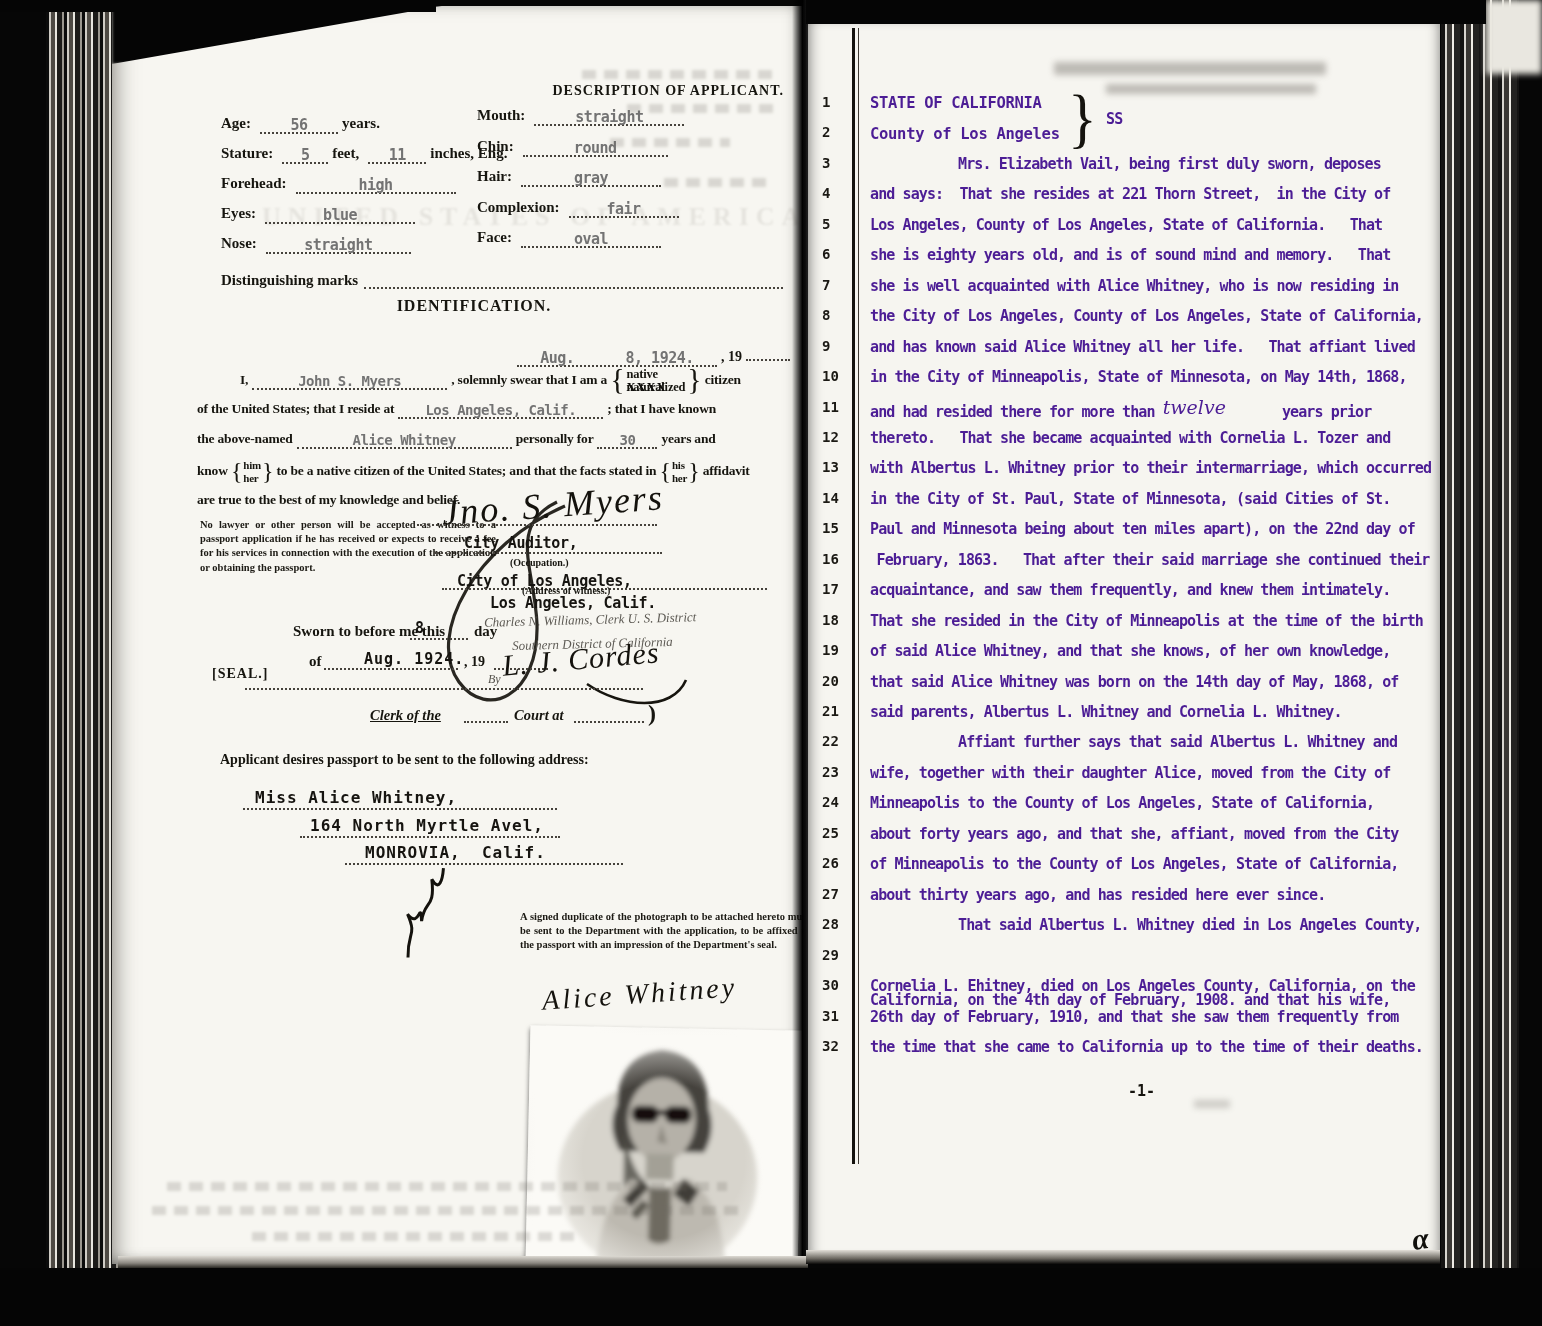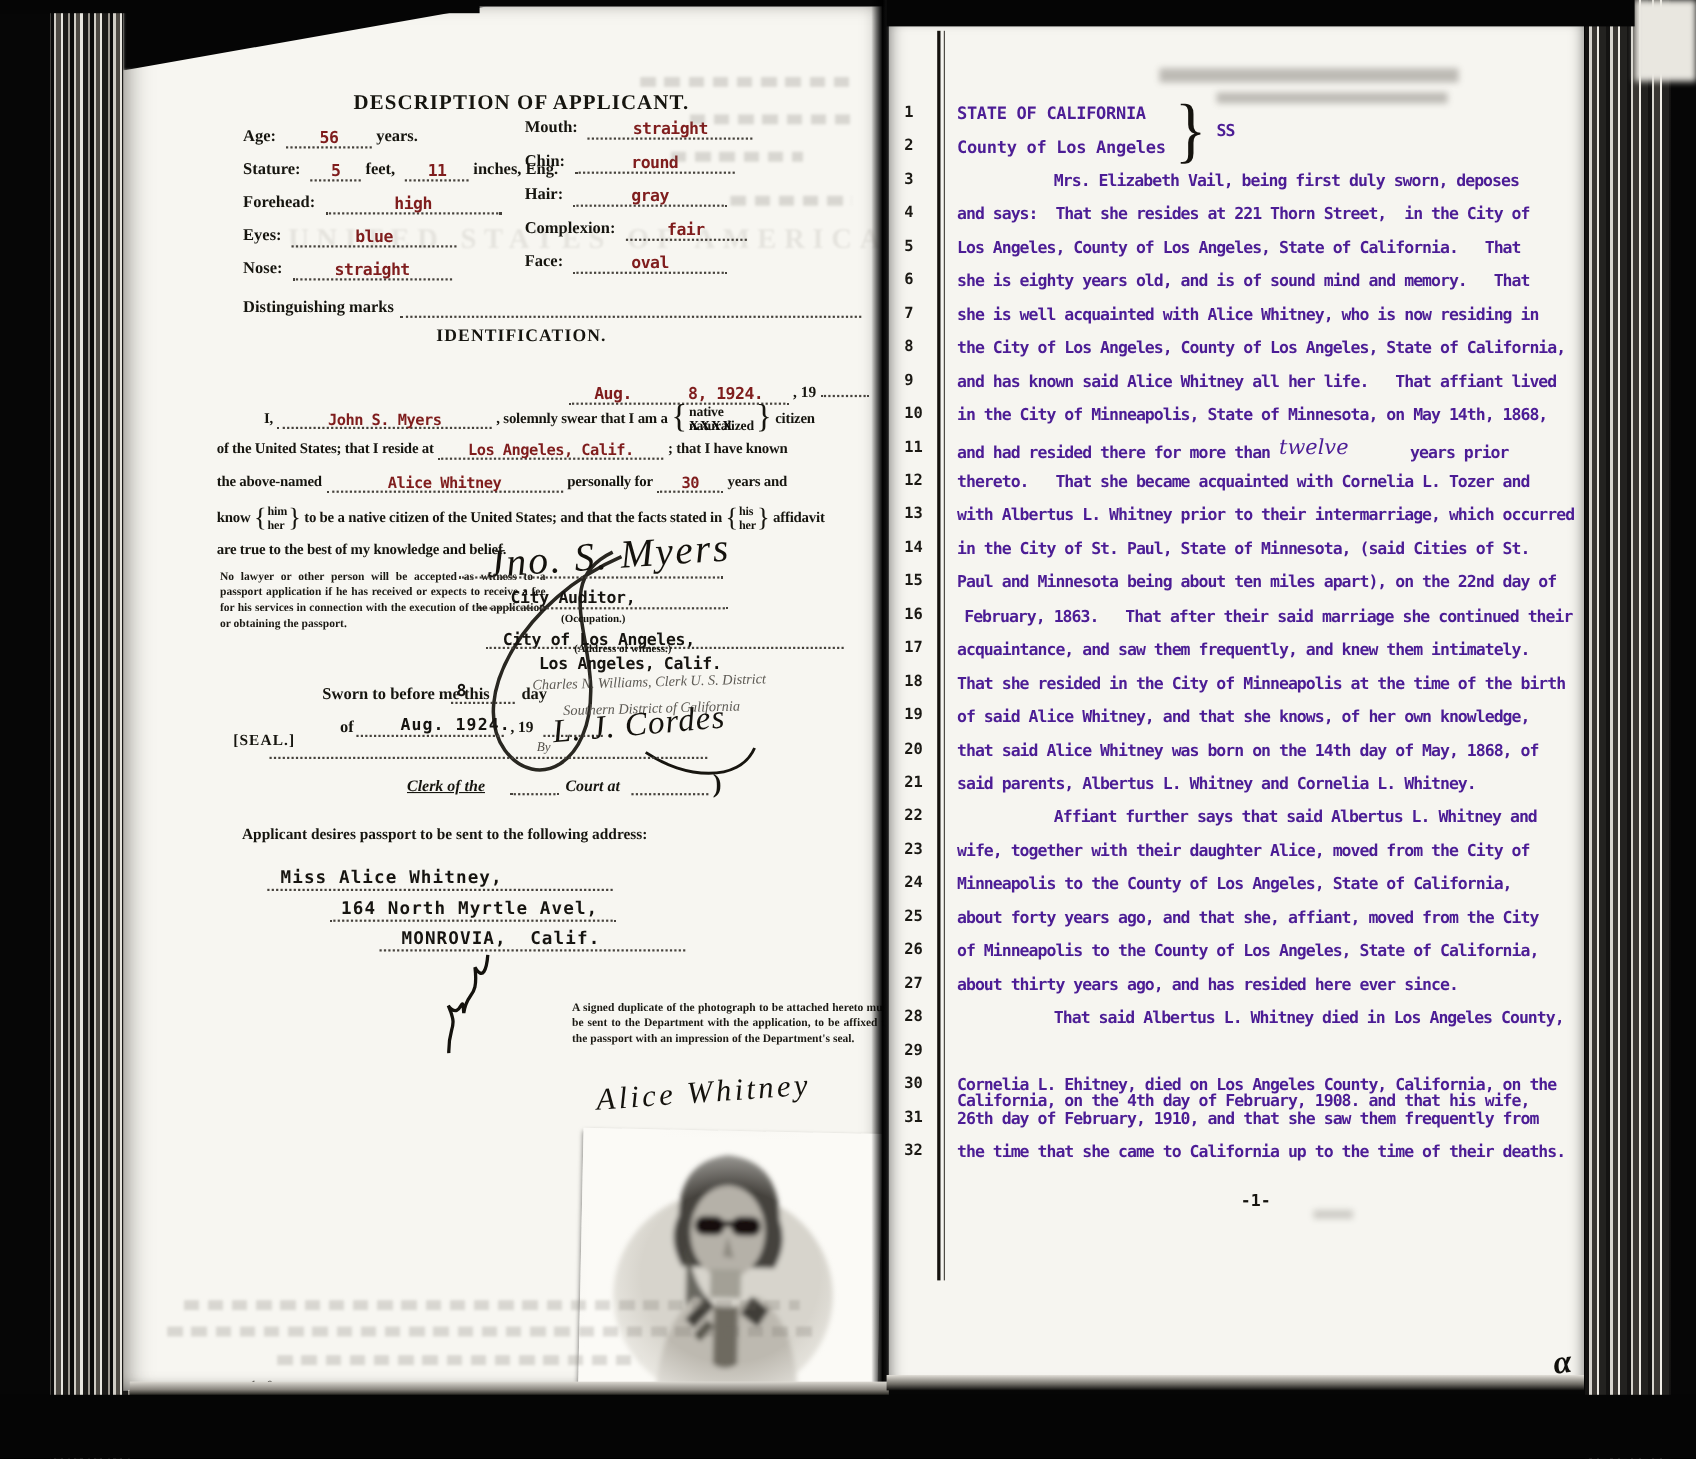--- a/index.html
+++ b/index.html
@@ -28,32 +28,32 @@
   .top-black-right{position:absolute;left:806px;top:0;width:680px;height:24px;background:#050505;}
 
   
   .ser{color:#16150f;}
   .mono{font-family:"DejaVu Sans Mono","Liberation Mono",monospace;font-weight:bold;color:#161410;}
   .abs{position:absolute;white-space:pre;}
   .dotline{border-bottom:2px dotted #46423c;}
   .smallprint{font-size:10.5px;font-weight:bold;line-height:1.35;color:#1c1a14;}
 
   
-  .desc-head{position:absolute;left:52px;top:77px;width:620px;text-align:center;
-     font-size:19px;font-weight:bold;letter-spacing:1px;}
+  .desc-head{position:absolute;left:52px;top:77px;width:620px;text-align:right;
+     font-size:14px;font-weight:bold;letter-spacing:1px;}
   .fieldcol{position:absolute;}
   .fl{left:109px;top:108px;width:330px;}
   .fr{left:365px;top:100px;width:290px;}
   .field{height:30px;white-space:nowrap;font-size:15px;font-weight:bold;}
   .fr .field{height:30.5px;}
   .flabel{margin-right:5px;}
   .typedline{display:inline-block;border-bottom:2px dotted #46423c;text-align:center;
      vertical-align:baseline;margin:0 4px;}
   .typed{font-family:"DejaVu Sans Mono","Liberation Mono",monospace;font-weight:bold;
-     font-size:15px;letter-spacing:-.5px;color:#7f1d1d;position:relative;top:2px;}
+     font-size:15px;letter-spacing:-.5px;color:#737373;position:relative;top:2px;}
   .fl .f0 .tl0{width:78px}.fl .f1 .tl0{width:46px}.fl .f1 .tl1{width:58px}
   .fl .f2 .tl0{width:160px}.fl .f3 .tl0{width:150px}.fl .f4 .tl0{width:145px}
   .fr .f0 .tl0{width:150px}.fr .f1 .tl0{width:145px}.fr .f2 .tl0{width:140px}
   .fr .f3 .tl0{width:110px}.fr .f4 .tl0{width:140px}
   .marksrow{position:absolute;left:109px;top:266px;width:562px;display:flex;
      font-size:15px;font-weight:bold;}
   .marksrow .dotfill{flex:1;border-bottom:2px dotted #46423c;margin-left:6px;height:15px;}
   .ident-head{position:absolute;left:52px;top:291px;width:620px;text-align:center;
      font-size:16px;font-weight:bold;letter-spacing:1px;}
   .date-line{position:absolute;left:380px;top:325px;font-size:14px;font-weight:bold;}

